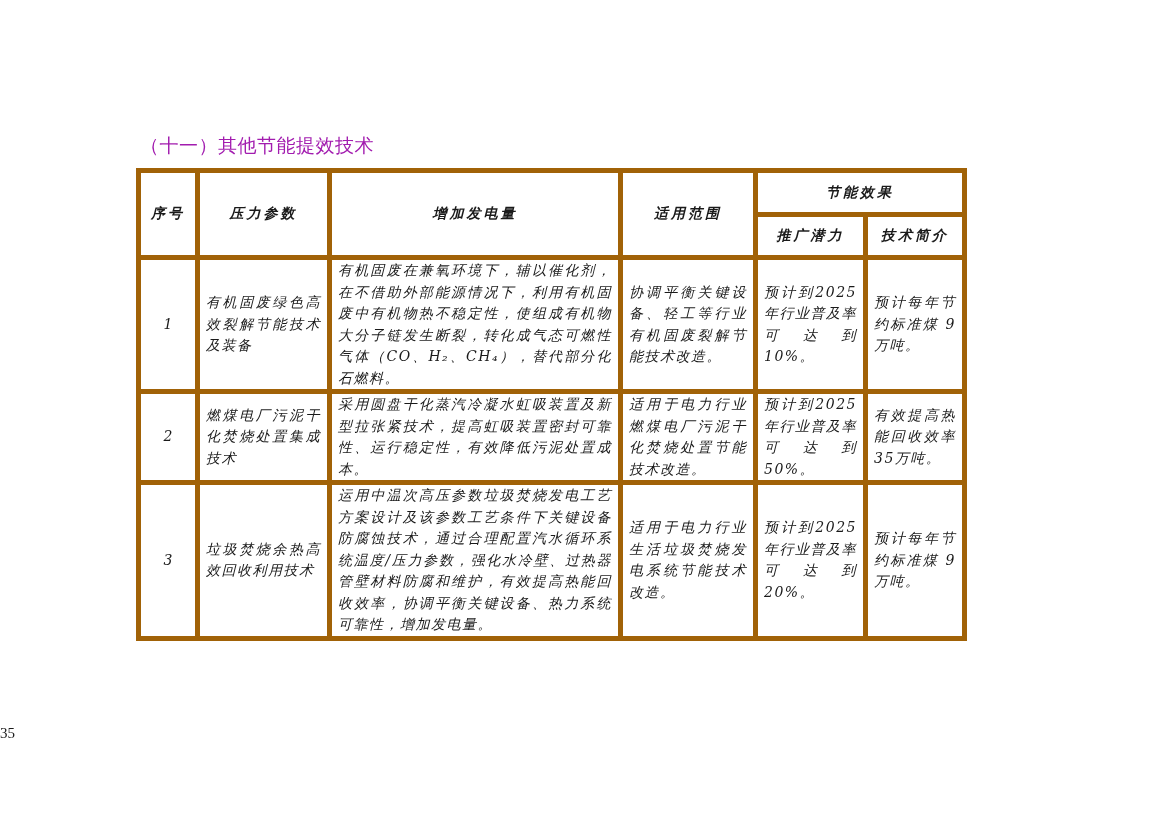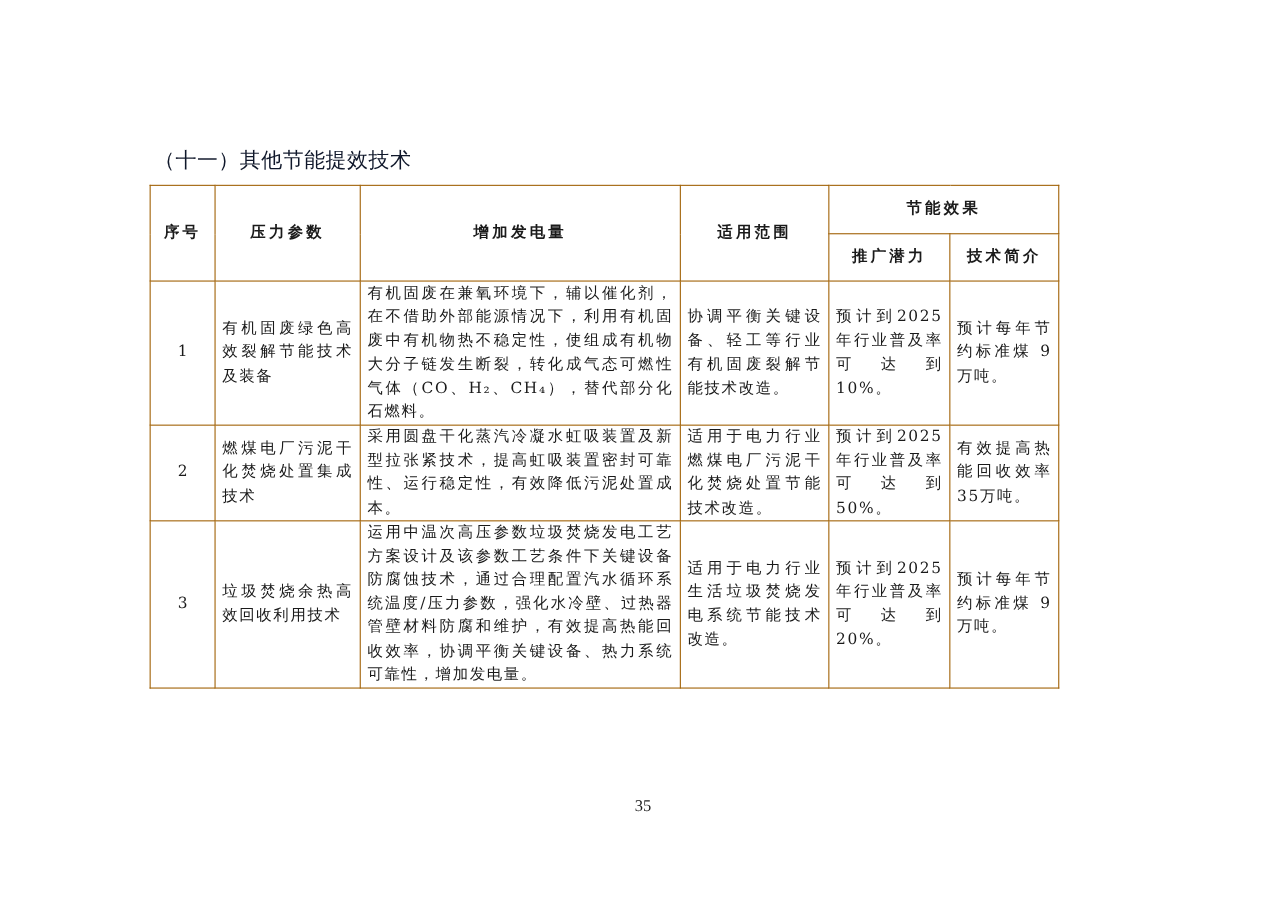--- a/index.html
+++ b/index.html
@@ -1,34 +1,34 @@
 <!DOCTYPE html>
 <html><head>
 <meta charset="utf-8">
 <style>
   html, body { margin:0; padding:0; background:#ffffff; }
   body { width:1169px; height:826px; position:relative; overflow:hidden;
          font-family:"DejaVu Serif","Liberation Serif",serif; color:#1a1a1a; }
   .section-title { position:absolute; left:140px; top:133px; font-size:19px;
-         font-family:Liberation Mono, monospace; color:#0f172a; letter-spacing:0.5px; }
+         font-family:Liberation Mono, monospace; color:#a21caf; letter-spacing:0.5px; }
   table.tech { position:absolute; left:136px; top:168px; border-collapse:collapse;
          table-layout:fixed; }
-  table.tech td, table.tech th { border:1px solid #a16207; padding:0 6px; vertical-align:middle;
-         font-size:14px; line-height:21.5px; }
+  table.tech td, table.tech th { border:5px solid #a16207; padding:0 6px; vertical-align:middle;
+         font-size:14px; line-height:21.5px;font-style:italic; }
   table.tech th { font-family:"DejaVu Sans","Liberation Sans",sans-serif; font-weight:bold;
          font-size:14px; text-align:center; letter-spacing:3px; }
   .c-no { width:59px; text-align:center; }
   .c-name { width:132px; }
   .c-desc { width:291px; }
   .c-scope { width:135px; }
   .c-pot { width:110px; }
   .c-cap { width:99px; }
   td.num { text-align:center; font-size:15px; }
   td.just { text-align:justify; text-align-last:left; letter-spacing:1.5px;margin-top:12px; }
-  .page-number { position:absolute; left:0; width:1169px; top:725px; text-align:center;
+  .page-number { position:absolute; left:0; width:1169px; top:725px; 
          font-size:15px; font-family:"Liberation Serif","DejaVu Serif",serif; }
 </style>
 </head>
 <body>
 
 <div class="section-title">（十一）其他节能提效技术</div>
 
 <table class="tech">
   <colgroup>
     <col class="c-no">

